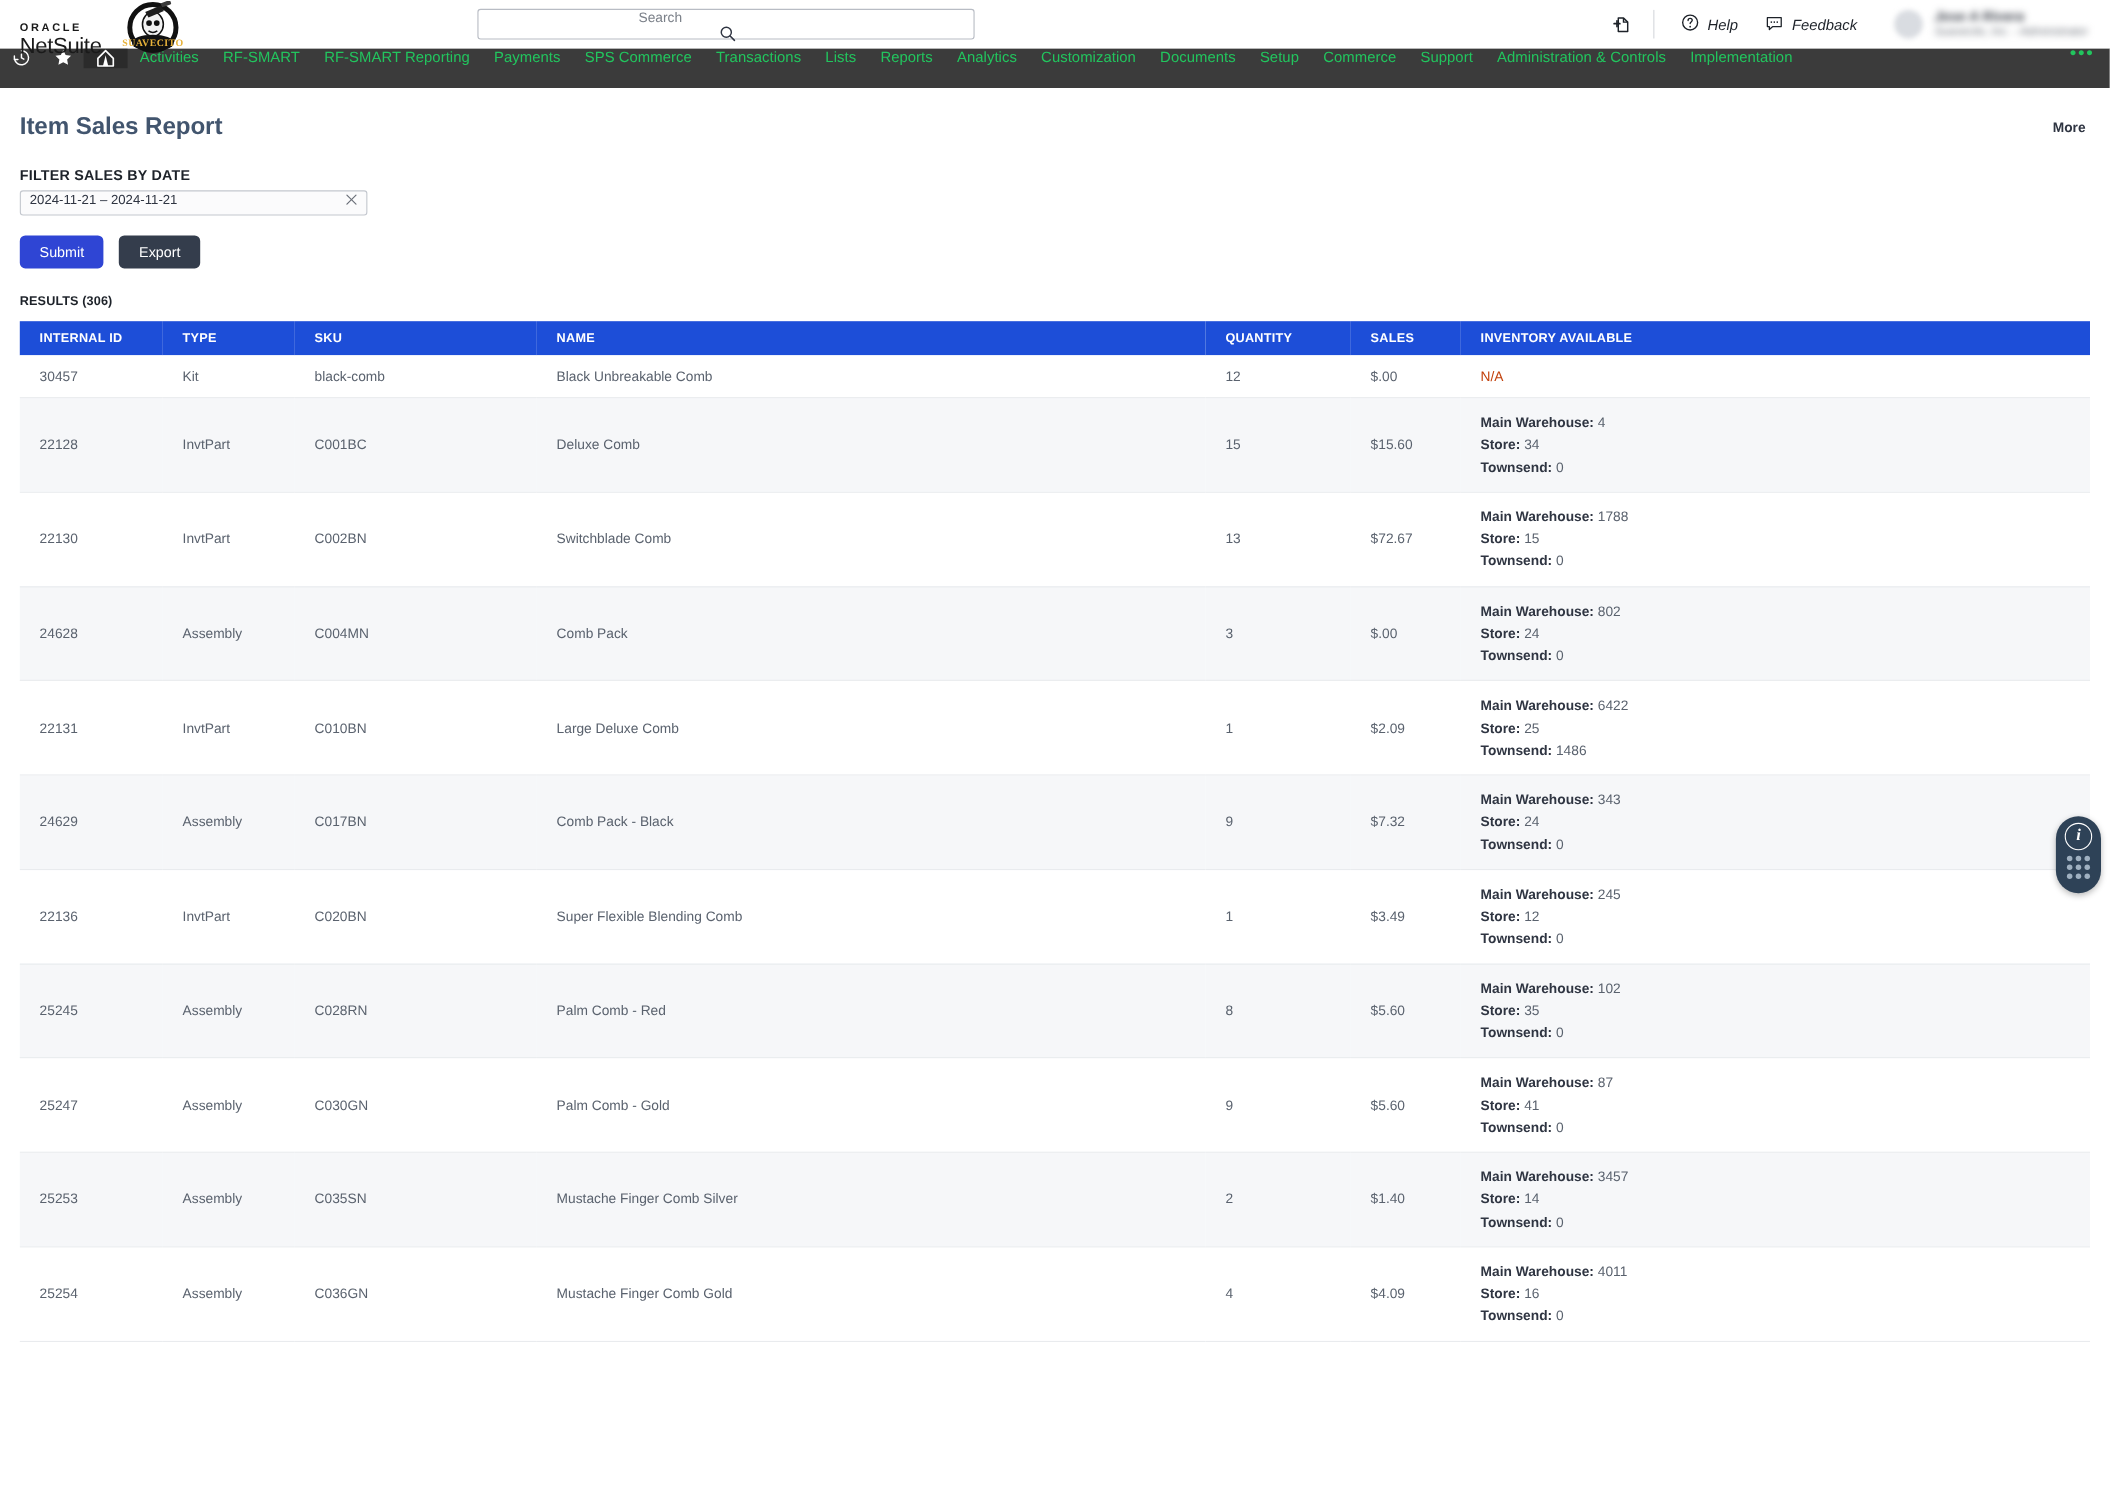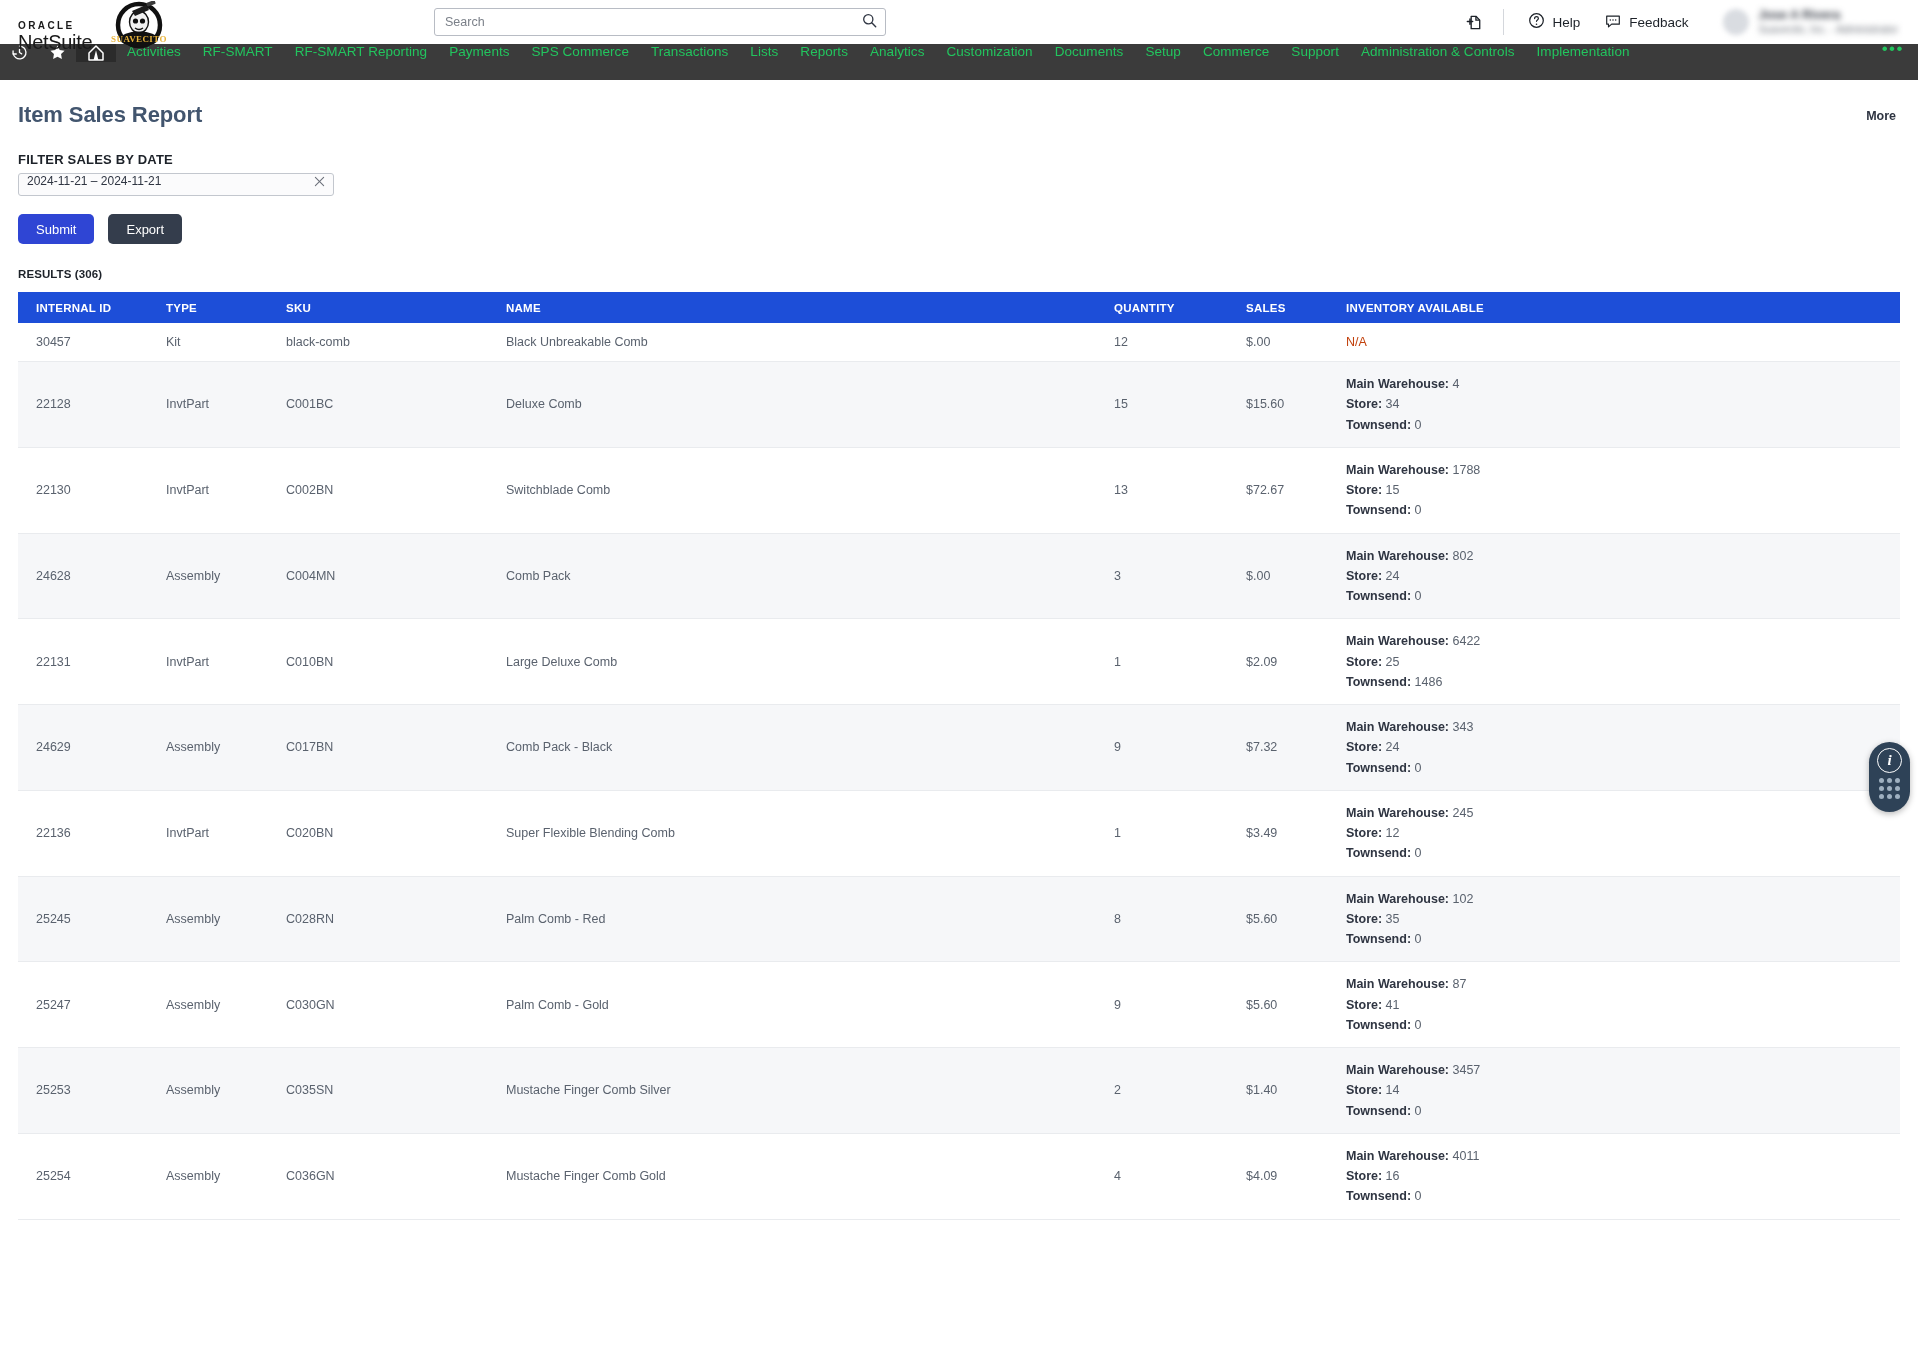--- a/index.html
+++ b/index.html
@@ -50,38 +50,40 @@
     left: 434px;
     top: 8px;
     width: 452px;
     height: 28px;
     border: 1px solid #b8bcc4;
     border-radius: 3px;
     background: #fff;
     display: flex;
     align-items: center;
     padding: 0 8px 0 10px;
+    flex-direction: column;
   }
   .topbar-search input {
     flex: 1;
     border: 0;
     outline: 0;
     font-family: "Liberation Sans", sans-serif;
     font-size: 12.5px;
     color: #3a3f49;
     background: transparent;
   }
   .topbar-search input::placeholder { color: #7b8089; }
 
   .topbar-right {
     margin-left: auto;
     display: flex;
     align-items: center;
     gap: 0px;
     height: 30px;
+    font-style: italic;
   }
   .tb-icon-btn {
     display: flex; align-items: center; justify-content: center;
     width: 34px; height: 34px;
     cursor: pointer;
   }
   .tb-divider {
     width: 1px; height: 26px; background: #d4d7dc; margin: 0 12px;
   }
   .tb-link {

